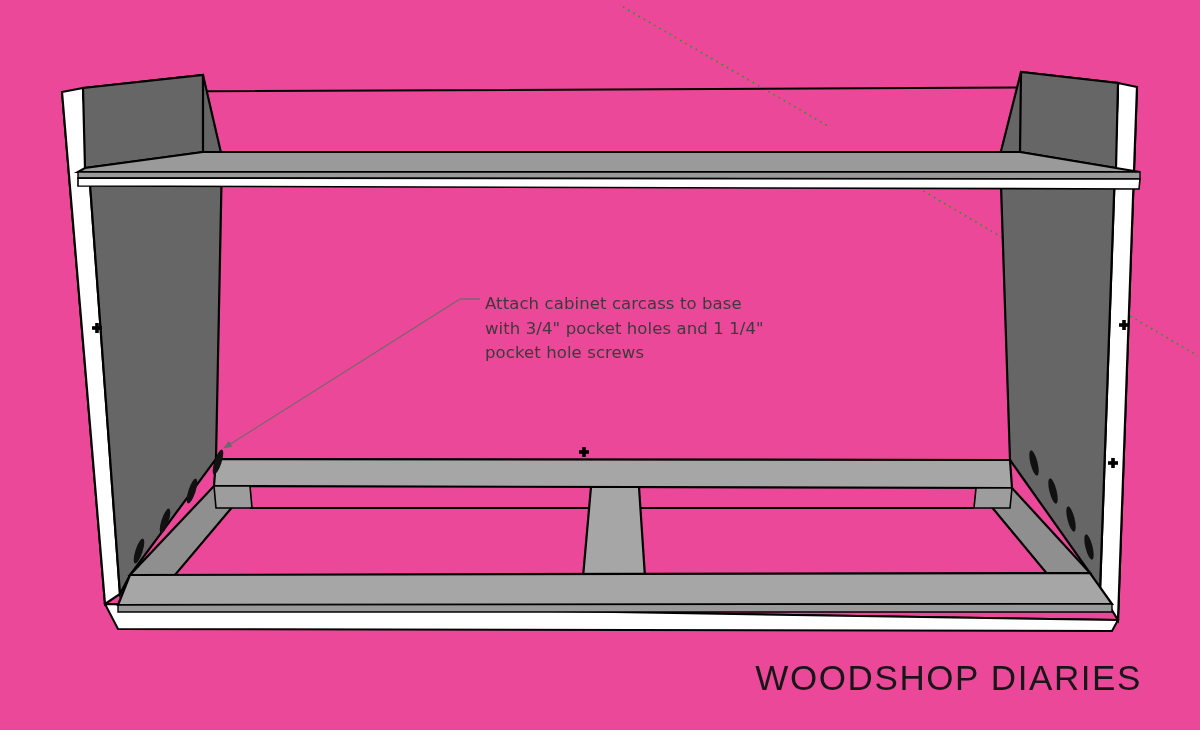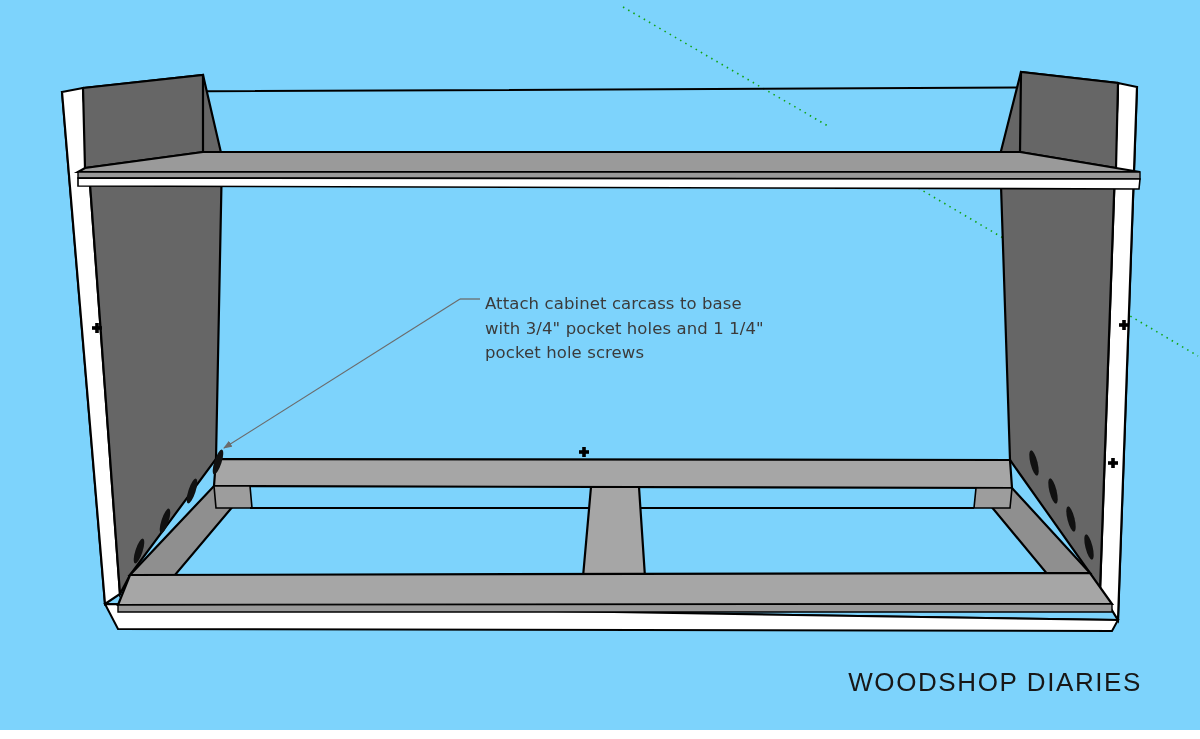--- a/index.html
+++ b/index.html
@@ -6,21 +6,21 @@
   html, body {
     width:1200px; height:739px;
     background:#ffffff;
     font-family:"DejaVu Sans", sans-serif;
     overflow:hidden;
   }
   #stage {
     position:relative;
     width:1200px;
     height:730px;
-    background:#7dd3fc;
+    background:#ec4899;
   }
   #diagram {
     position:absolute;
     left:0; top:0;
     width:1200px; height:739px;
     display:block;
   }
   .anno-text {
     position:absolute;
     left:485px;
@@ -31,21 +31,21 @@
     line-height:24.5px;
     color:#3b3b3b;
     letter-spacing:0.1px;
     white-space:pre-line;
   }
   .watermark {
     position:absolute;
     right:58px;
     bottom:32px;
     font-family:"Liberation Sans", sans-serif;
-    font-size:26px;
+    font-size:35px;
     font-weight:300;
     letter-spacing:1.6px;
     color:#171717;
     white-space:nowrap;
   }
 </style>
 </head>
 <body>
 
 <div id="stage">

